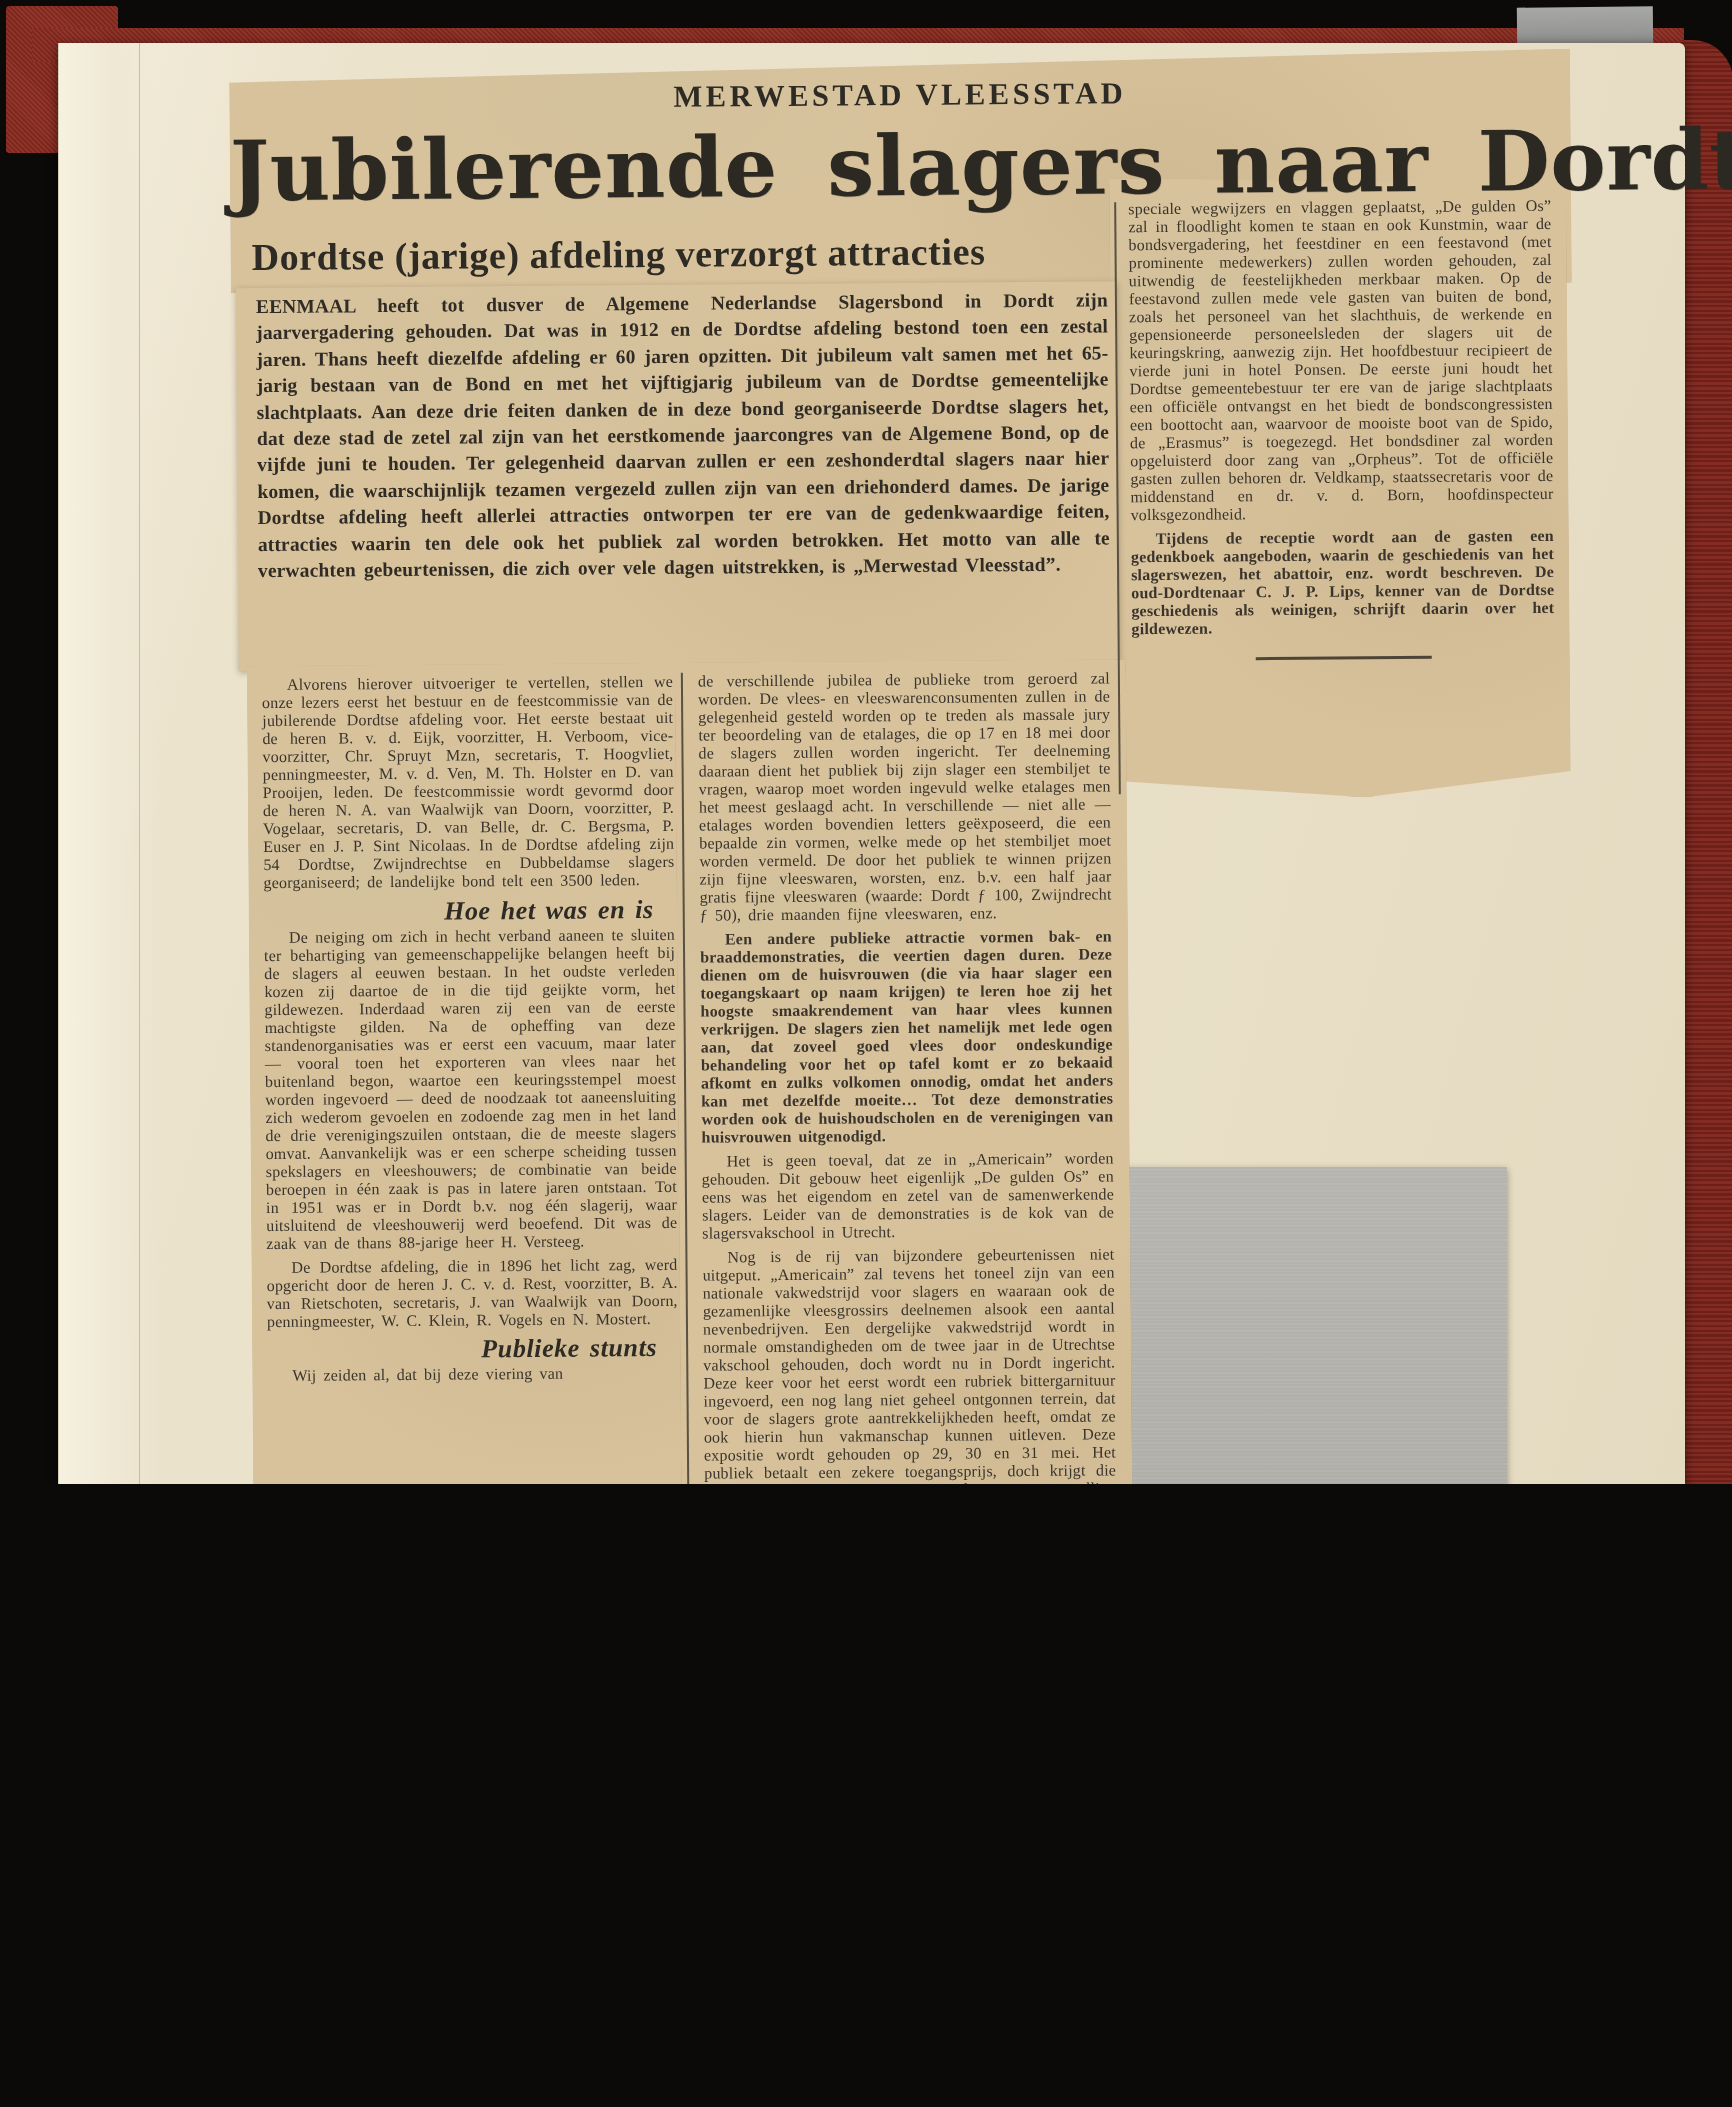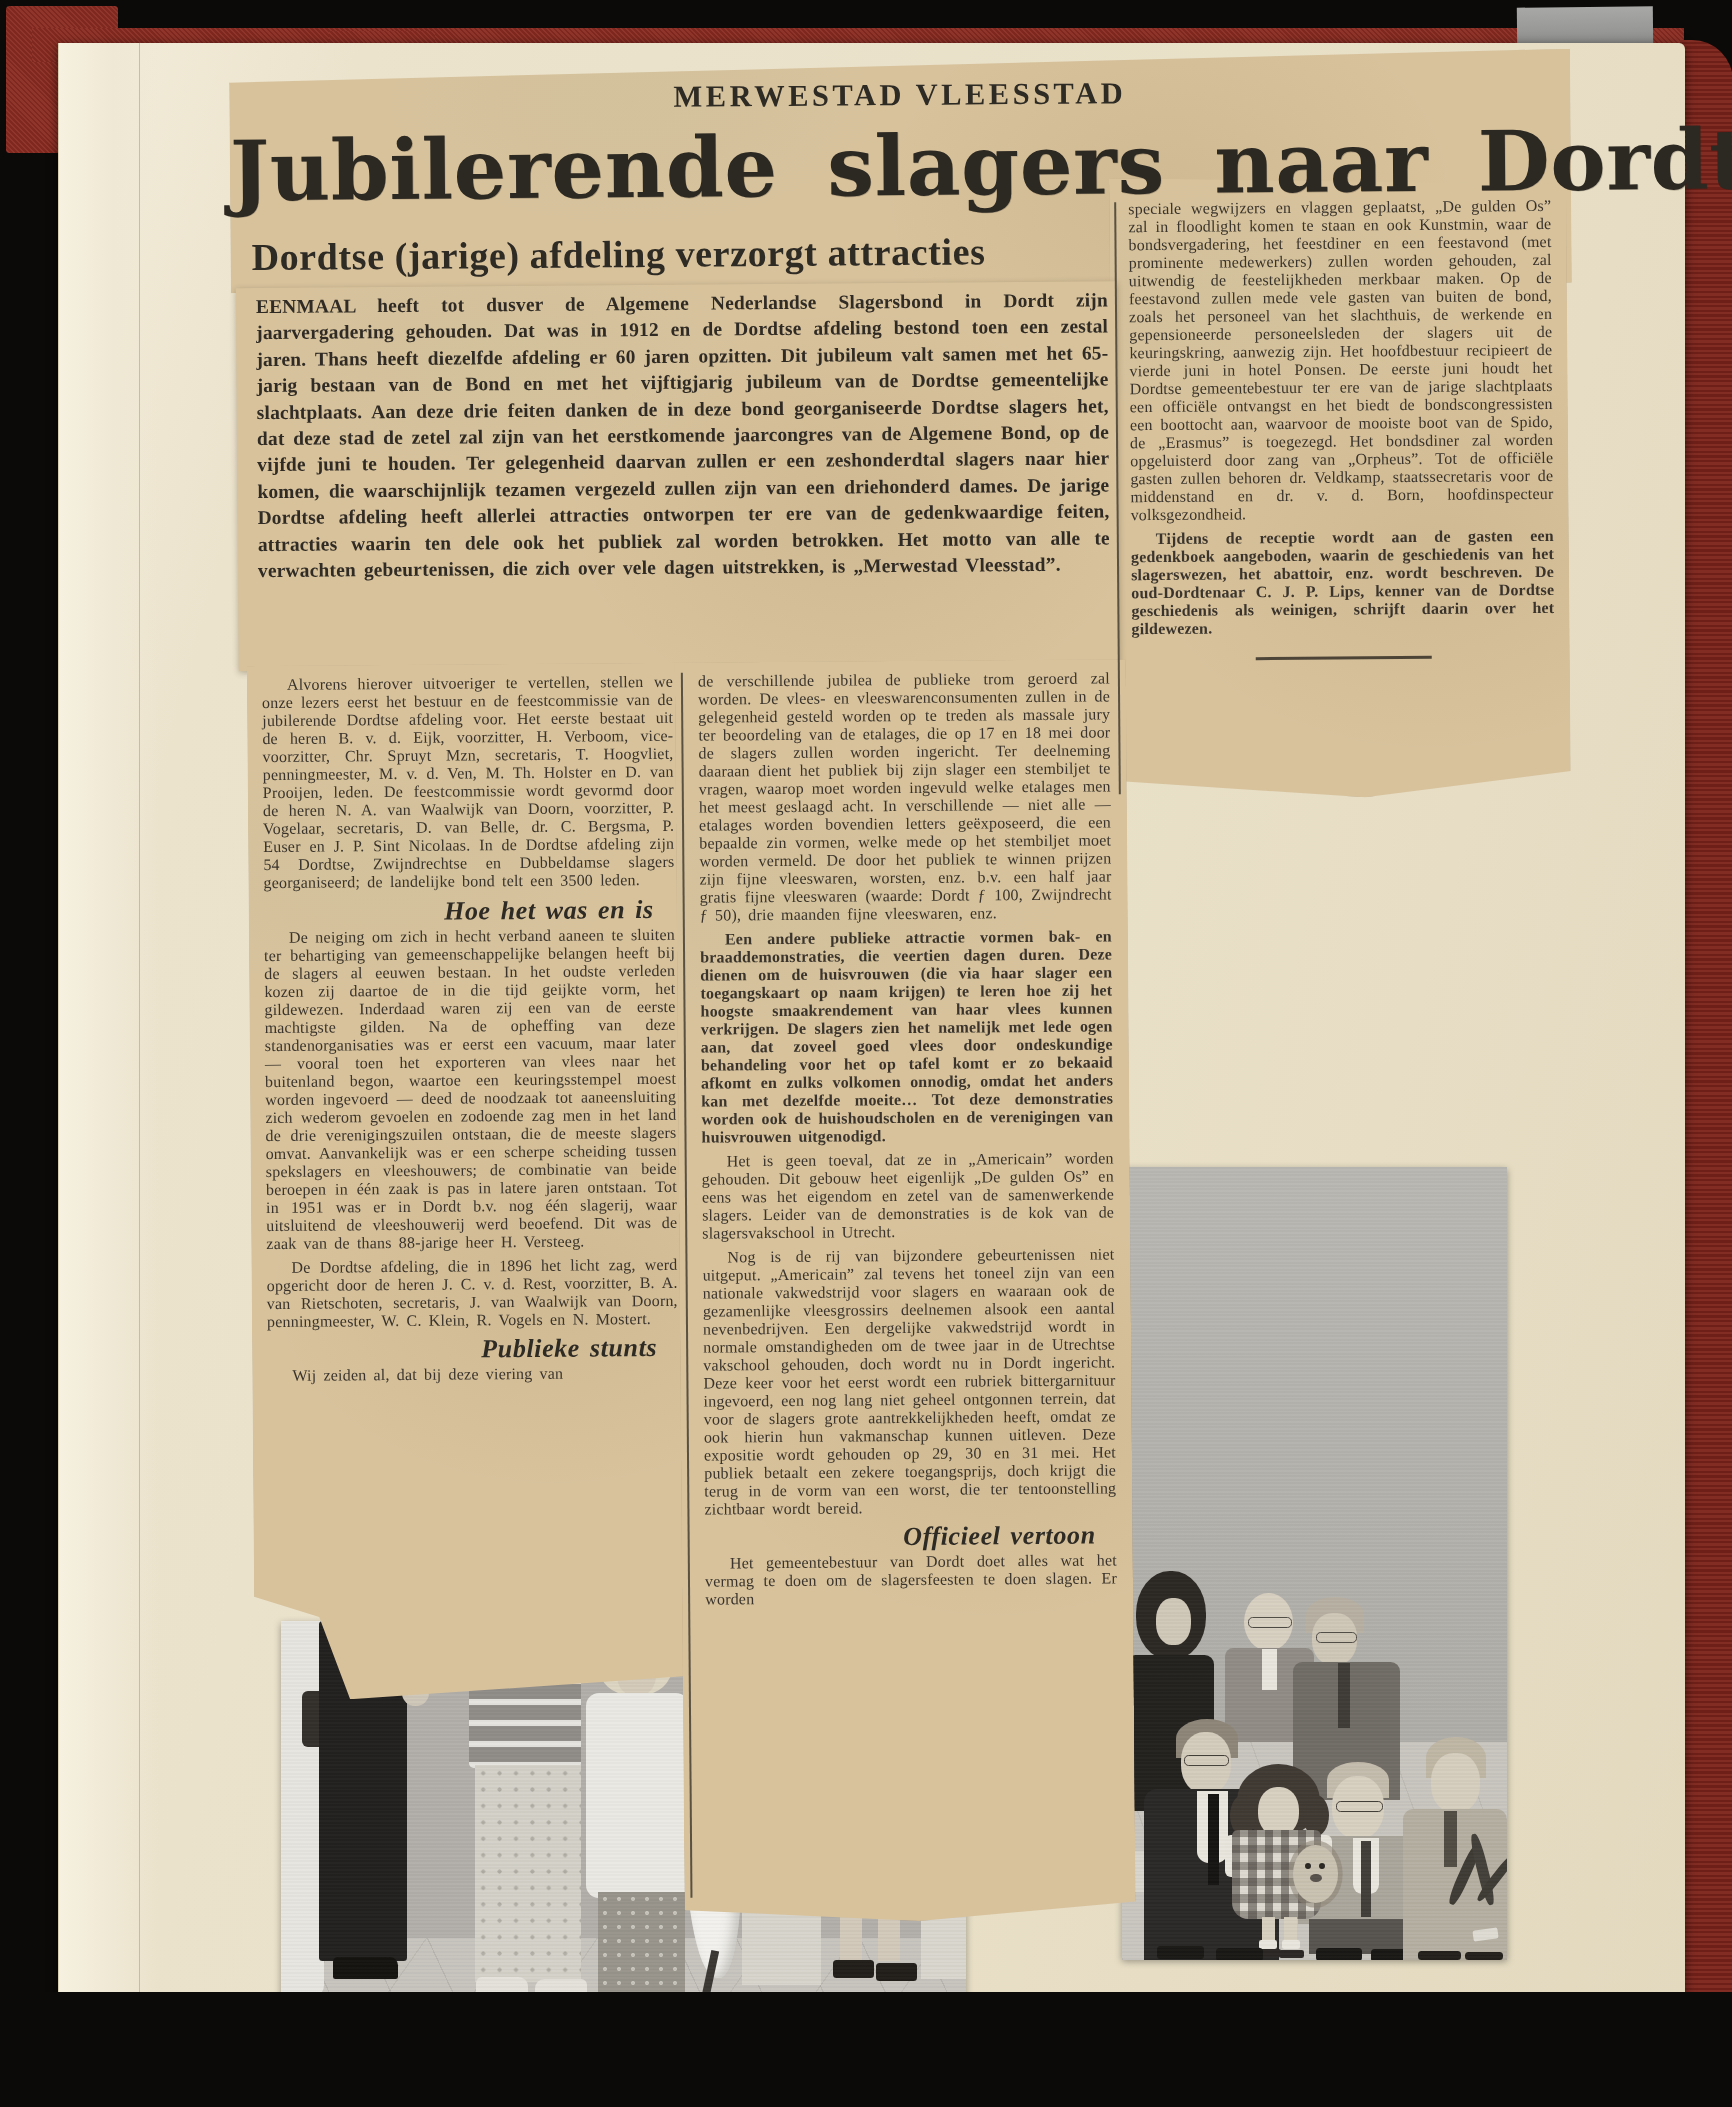--- a/index.html
+++ b/index.html
@@ -1,16 +1,16 @@
 <!DOCTYPE html>
 <html style="font-size:9.4px"><head>
 <meta charset="utf-8">
 <style>
   html,body{margin:0;padding:0;background:#0b0a08;}
-  #canvas{position:relative;width:1733px;height:1992px;background:#0b0a08;overflow:hidden;
+  #canvas{position:relative;width:1733px;height:1484px;background:#0b0a08;overflow:hidden;
           font-family:"Liberation Serif", serif;}
 
   
   .cover{position:absolute;background:#8c2d22;
          background-image:repeating-linear-gradient(45deg,rgba(0,0,0,.10) 0 1.8px,rgba(255,255,255,.04) 1.8px 3.5px);}
   .cover-top{left:32px;top:28px;width:1652px;height:34px;}
   .cover-tab{left:5.9px;top:5.9px;width:112px;height:147px;border-radius:3.5px;}
   .cover-tab2{left:329px;top:30.5px;width:106px;height:30.5px;}
   .cover-right{left:1680px;top:40px;width:53px;height:2025px;border-radius:0 41px 0 0;background:#7d241b;
                background-image:repeating-linear-gradient(0deg,rgba(0,0,0,.12) 0 2.3px,rgba(255,255,255,.04) 2.3px 4.7px);}

